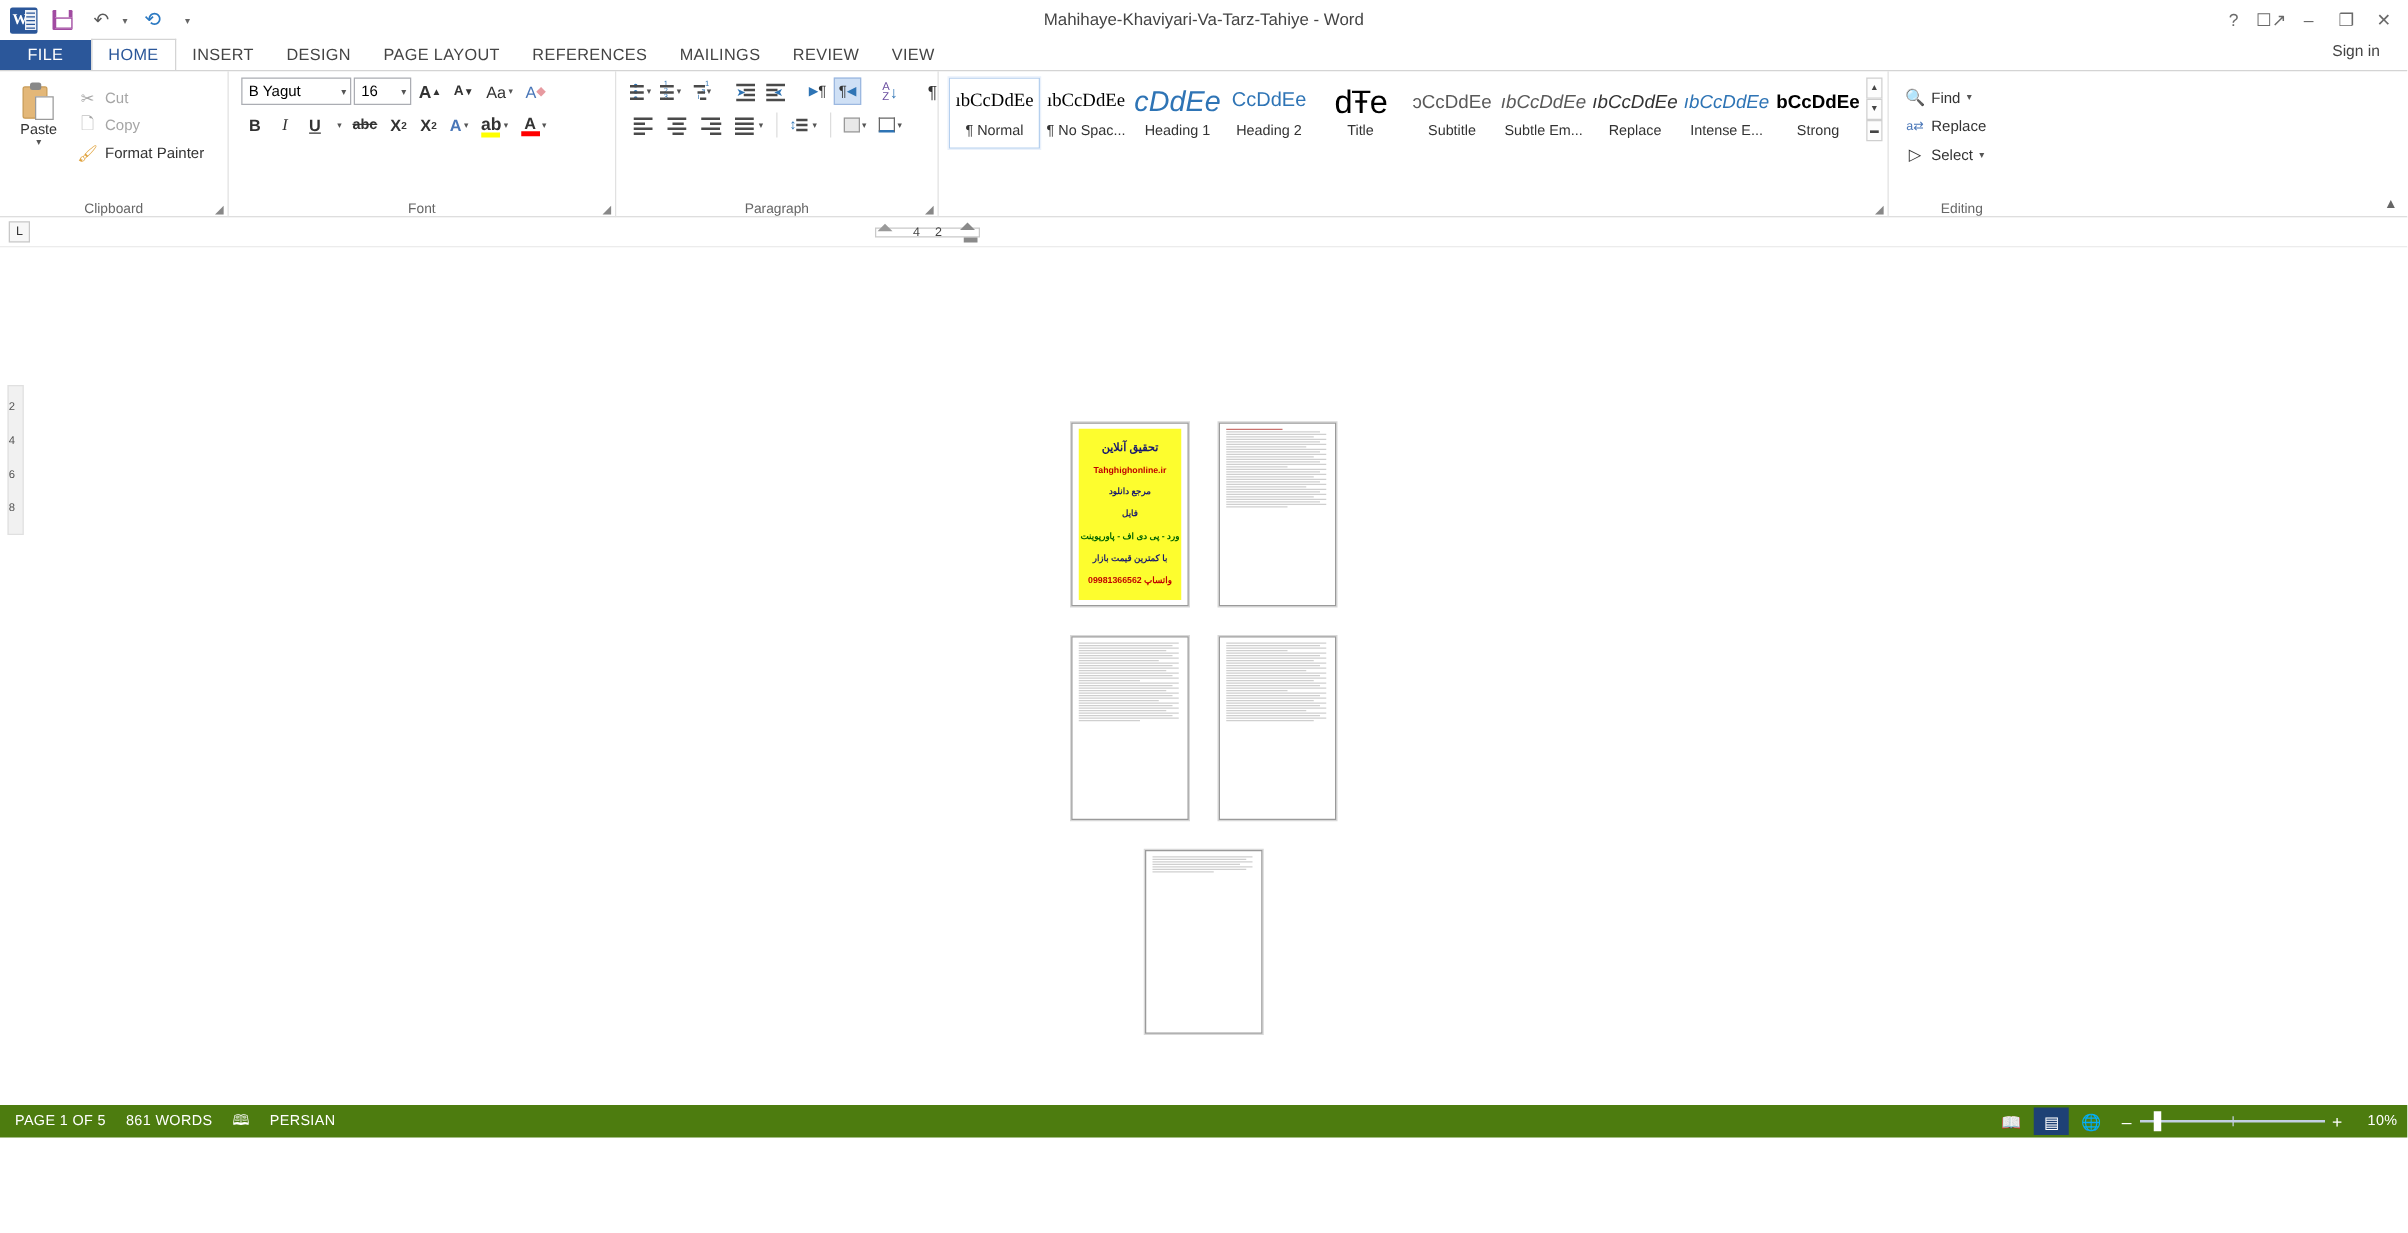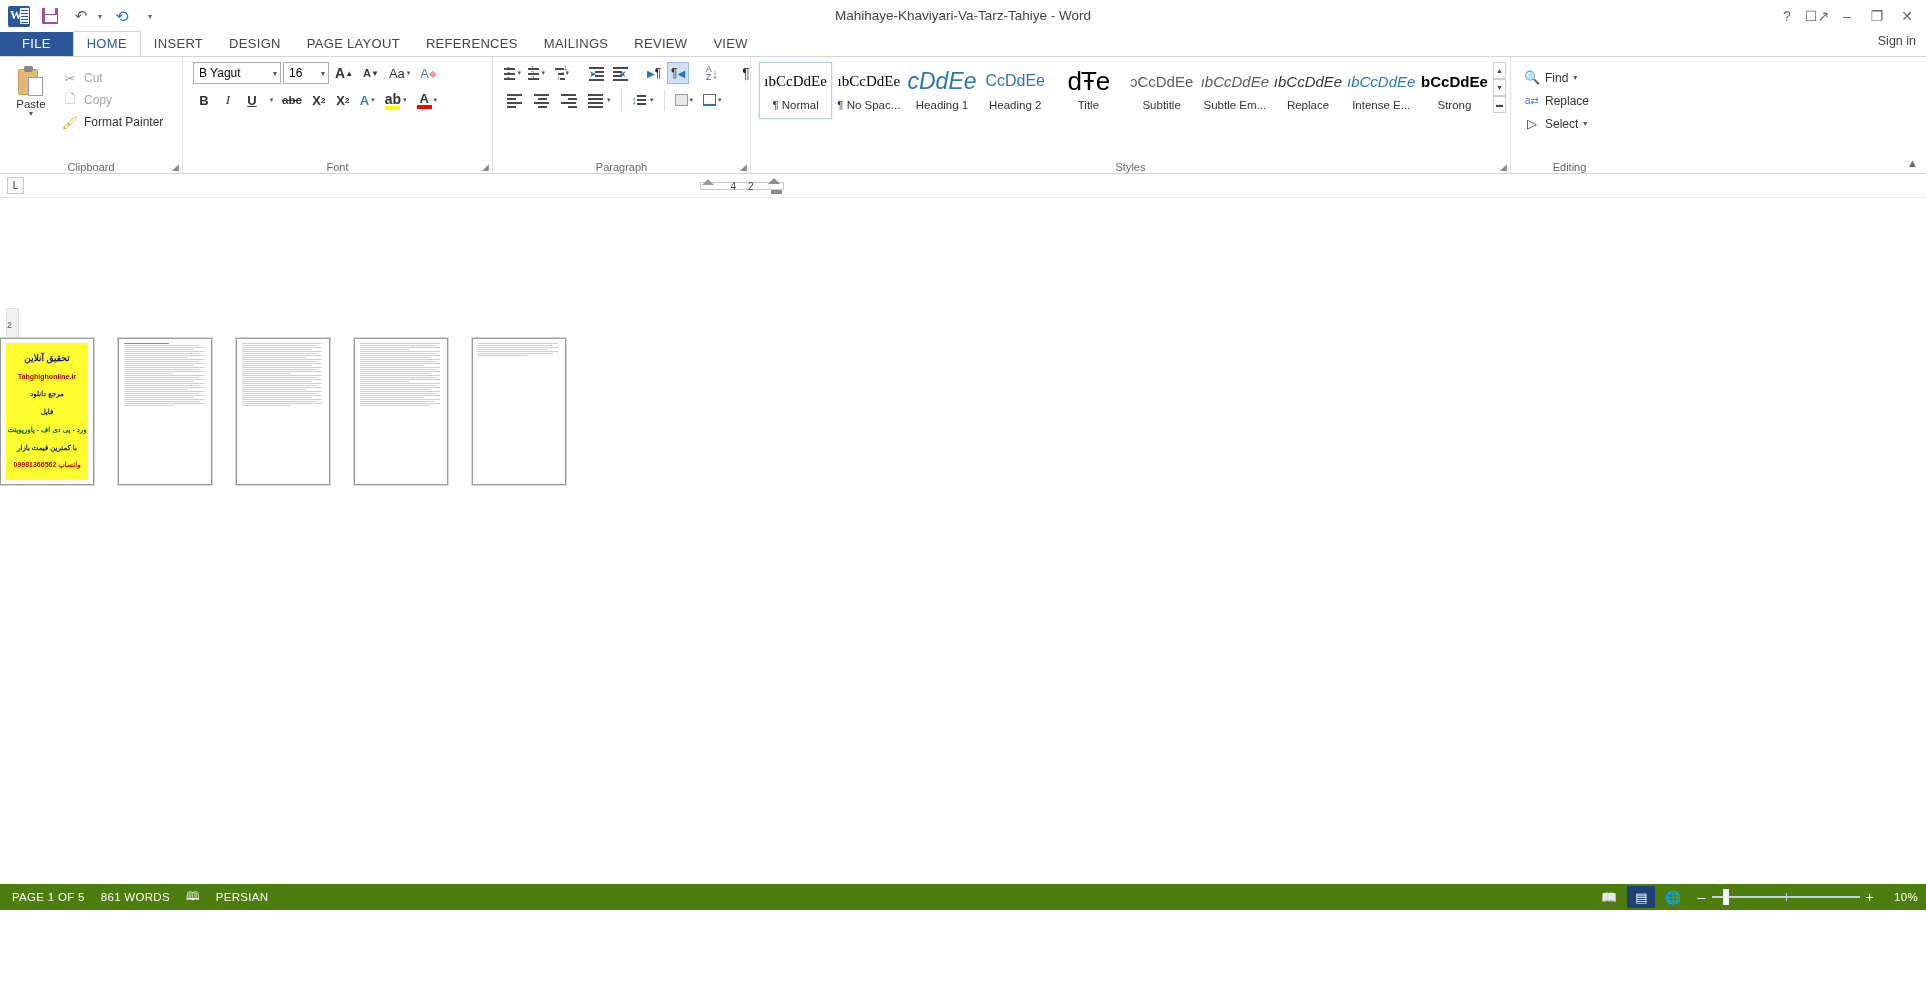--- a/index.html
+++ b/index.html
@@ -64,21 +64,21 @@
     height: 24px; background: #fff; display: flex; align-items: flex-end;
     position: relative; padding-left: 0px;
   }
   .tab {
     height: 24px; line-height: 24px; padding: 0 13px; font-size: 13px;
     color: #444; letter-spacing: .3px; cursor: default;
   }
   .tab.file { background: #2b579a; color: #fff; font-weight: normal; padding: 0 22px; }
   .tab.active { color: #2b579a; background: #fff; border: 1px solid #d4d4d4; border-bottom: none; height: 25px; line-height: 23px; }
   .signin {
-    position: absolute; right: 10px; top: 2px; font-size: 12.5px; color: #444;
+    position: absolute; right: 22px; top: 2px; font-size: 12.5px; color: #444;
   }
 
   
   .ribbon {
     height: 118px; background: #fff; border-top: 1px solid #d4d4d4;
     border-bottom: 1px solid #d4d4d4; display: flex; position: relative;
   }
   .rgroup { position: relative; height: 117px; padding: 3px 4px 0 4px; display: flex; flex-direction: column; }
   .rgroup + .rgroup { border-left: 1px solid #e1e1e1; }
   .rgroup .glabel {
@@ -192,21 +192,21 @@
   
   .canvas {
     position: relative; height: 686px; background: #fff; overflow: hidden;
   }
   .vscroll {
     position: absolute; left: 6px; top: 110px; width: 13px; height: 120px;
   }
   .vs-track { width: 13px; height: 100%; background: #f1f1f1; border: 1px solid #e0e0e0; }
   .vs-num { position: absolute; left: 1px; font-size: 9px; color: #555; }
 
-  .pages { position: absolute; left: 0; right: 0; top: 140px; display: flex; flex-direction: row; align-items: center; gap: 24px; }
+  .pages { position: absolute; left: 0; right: 0; top: 140px; display: flex; flex-direction: column; align-items: center; gap: 24px; }
   .prow { display: flex; gap: 24px; justify-content: center; }
   .page {
     width: 94px; height: 147px; background: #fff; border: 1px solid #9a9a9a;
     box-shadow: 0 0 0 1px #d8d8d8; padding: 4px 5px; overflow: hidden;
     display: flex; flex-direction: column; gap: 1px;
   }
   .tl { height: 1px; background: #cfcfcf; width: 100%; }
   .tl.s1 { width: 92%; } .tl.s2 { width: 85%; } .tl.s3 { width: 97%; }
   .tl.s4 { width: 60%; } .tl.s5 { width: 78%; } .tl.red { background: #c9736f; width: 55%; }
   .page-ad { background: #fdfd2e; height: 100%; display: flex; flex-direction: column;
@@ -563,21 +563,20 @@
       <div class="style-item">
         <span class="style-prev sp-bold">bCcDdEe</span>
         <span class="style-name">Strong</span>
       </div>
       <div class="gal-scroll">
         <div class="gs-btn">▲</div>
         <div class="gs-btn">▼</div>
         <div class="gs-btn">▬</div>
       </div>
     </div>
-    <div class="glabel">Styles</div>
     <div class="dlauncher">◢</div>
   </div>
 
   <div class="rgroup" style="width:118px;">
     <div class="gbody" style="flex-direction:column;padding-top:6px;padding-left:4px;">
       <div class="edit-cmd">
         <span class="mini-ico" style="color:#4a77b8;">🔍</span>
         <span>Find</span>
         <span class="carr">▾</span>
       </div>

